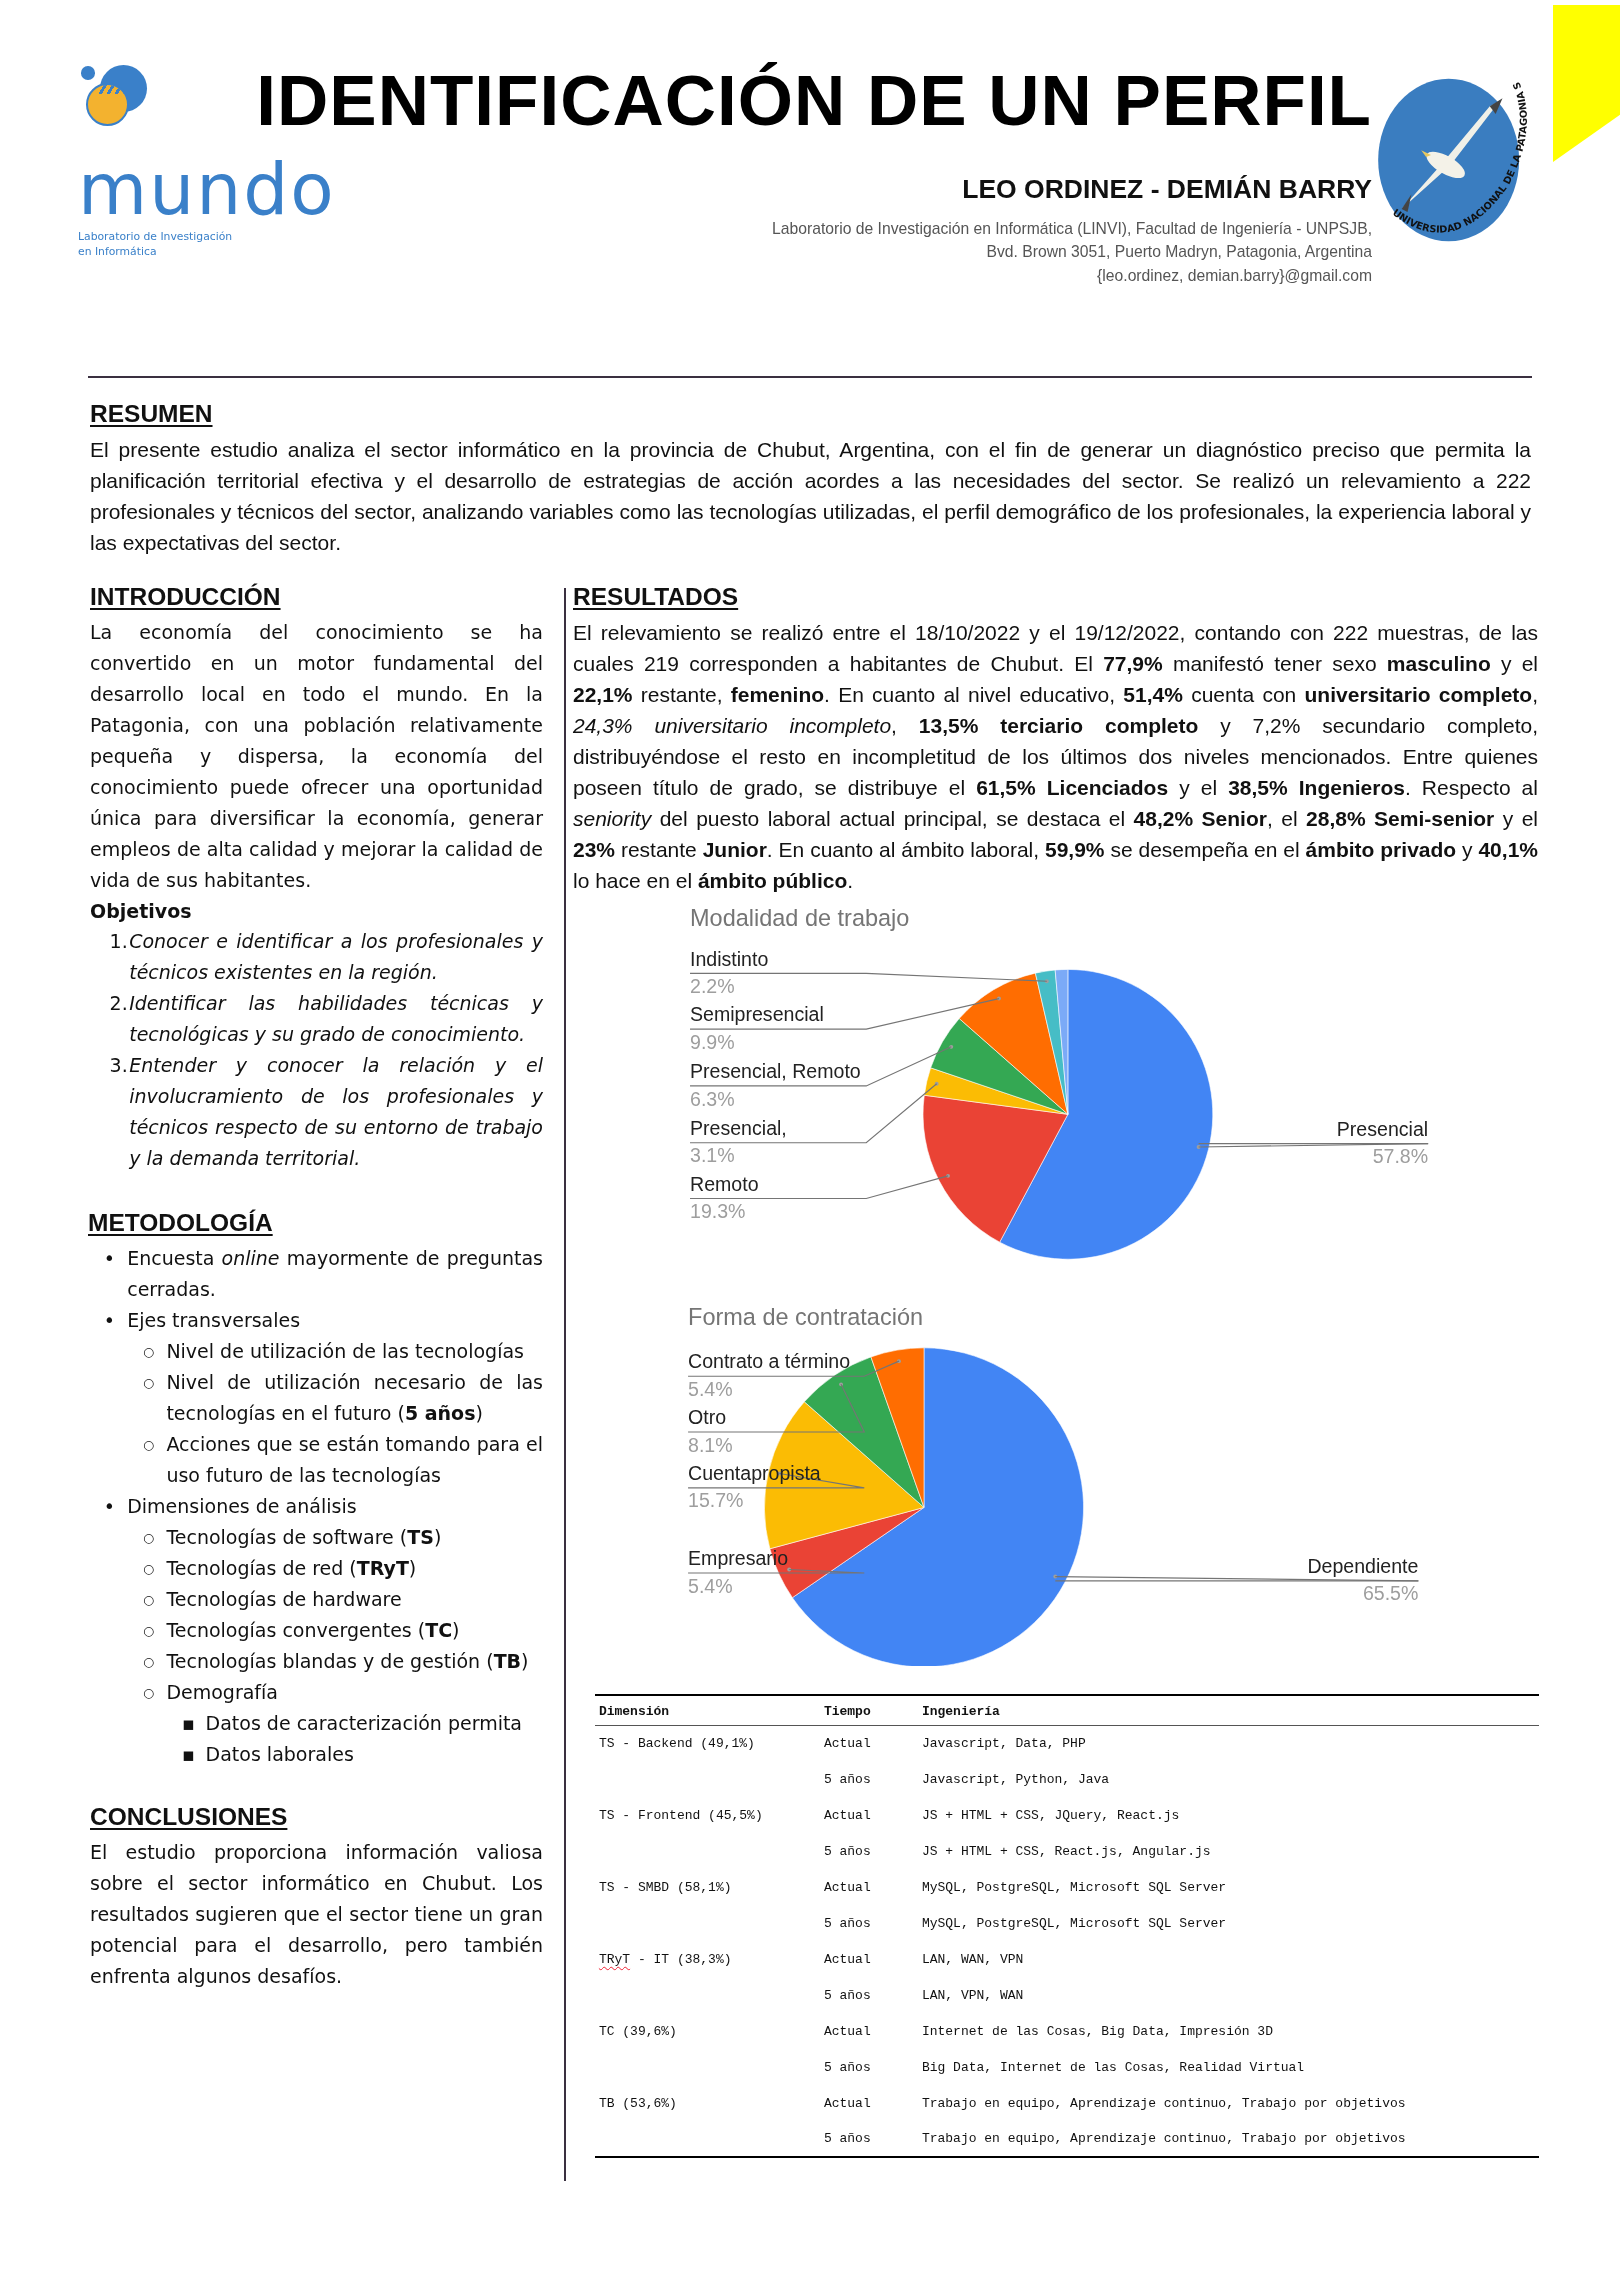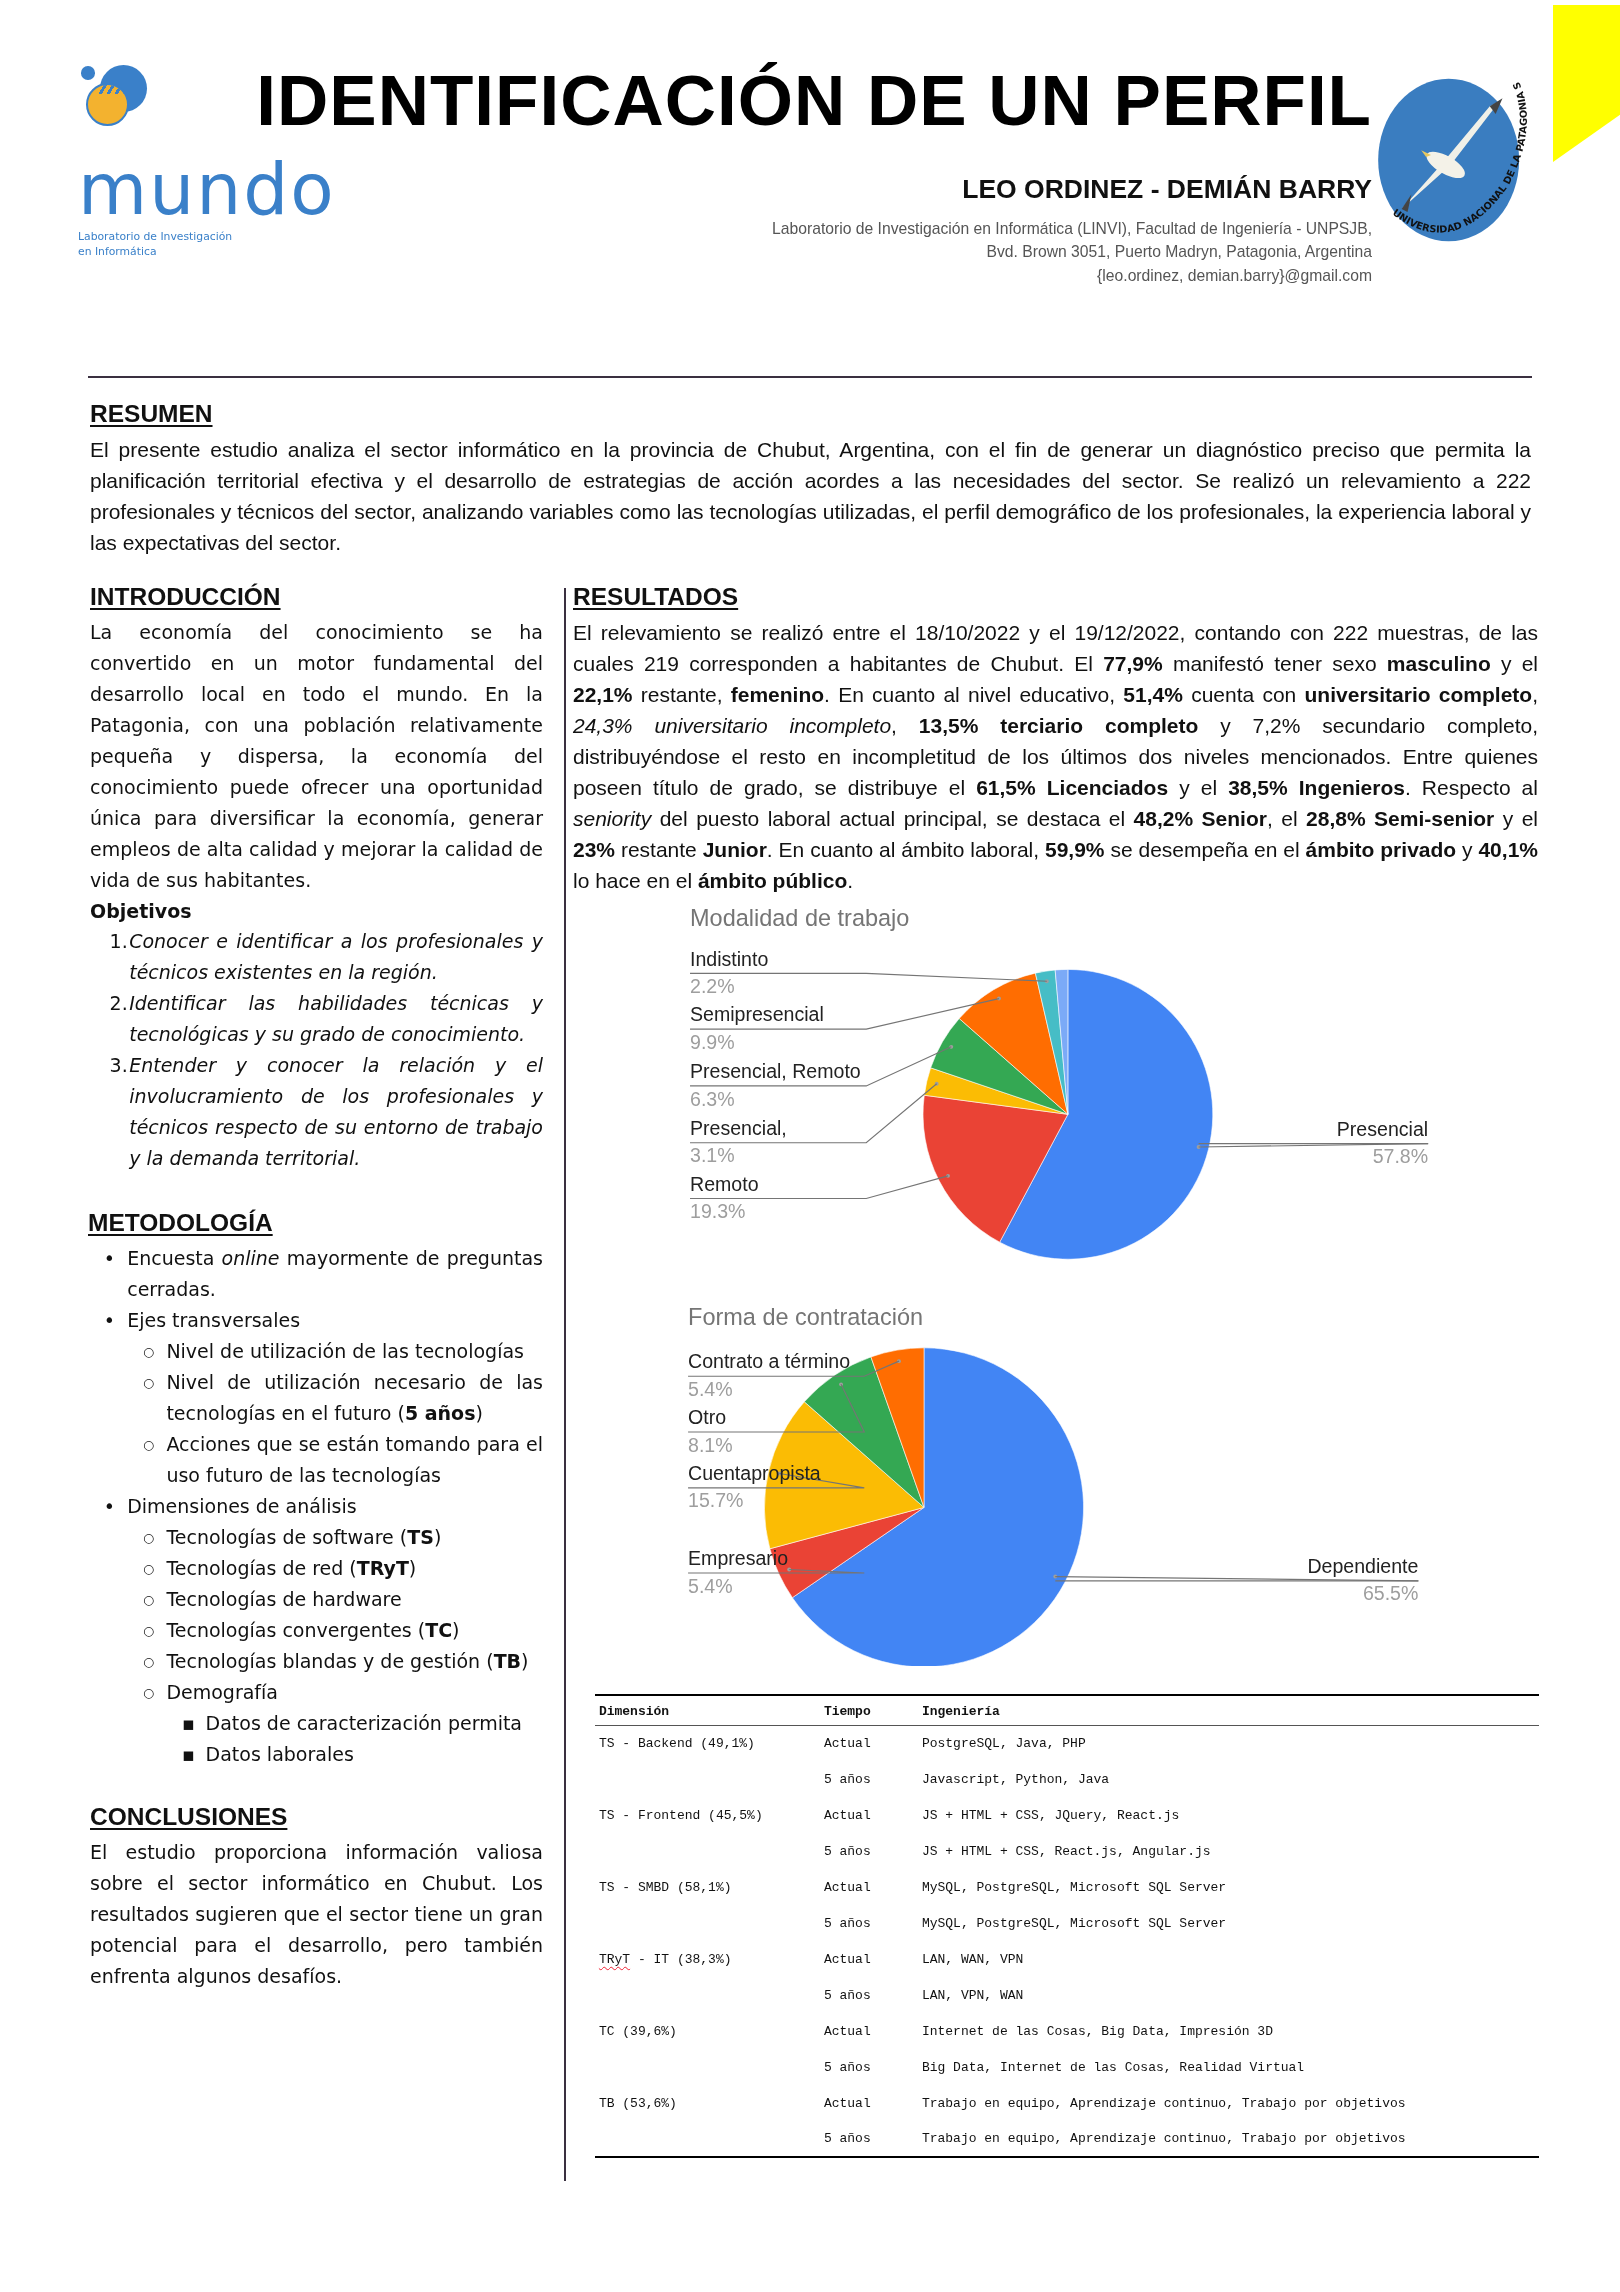--- a/index.html
+++ b/index.html
@@ -259,21 +259,21 @@
     <tr>
       <th>Dimensión</th>
       <th>Tiempo</th>
       <th>Ingeniería</th>
     </tr>
   </thead>
   <tbody id="table-body">
       <tr>
         <td class="c1">TS - Backend (49,1%)</td>
         <td class="c2">Actual</td>
-        <td class="c3">PostgreSQL, Java, PHP</td>
+        <td class="c3">Javascript, Data, PHP</td>
       </tr>
       <tr>
         <td class="c1"></td>
         <td class="c2">5 años</td>
         <td class="c3">Javascript, Python, Java</td>
       </tr>
       <tr>
         <td class="c1">TS - Frontend (45,5%)</td>
         <td class="c2">Actual</td>
         <td class="c3">JS + HTML + CSS, JQuery, React.js</td>

